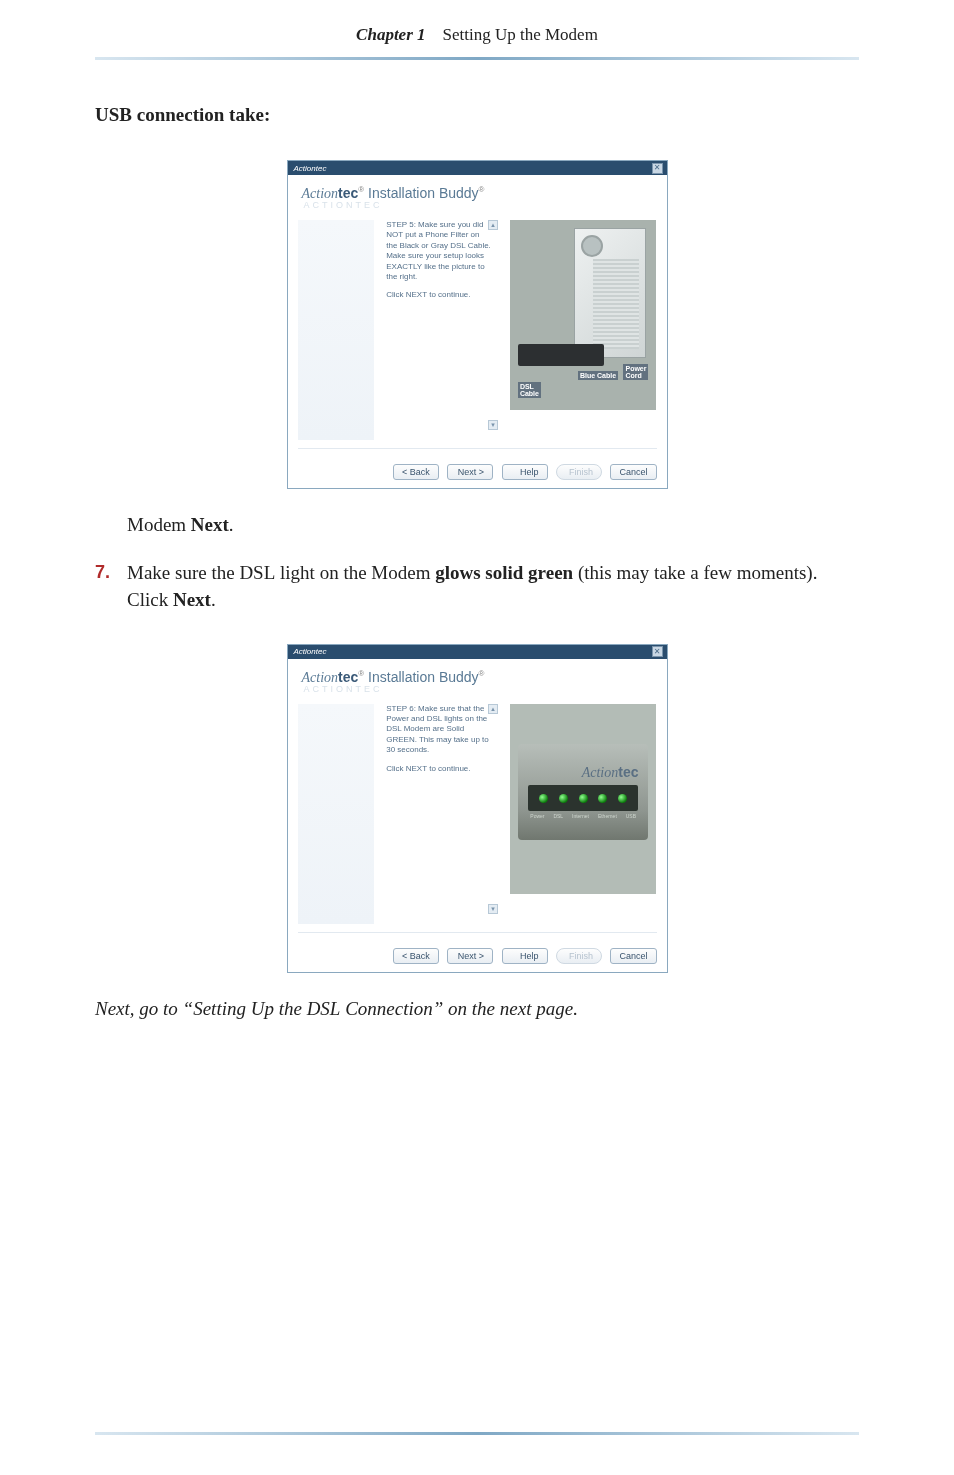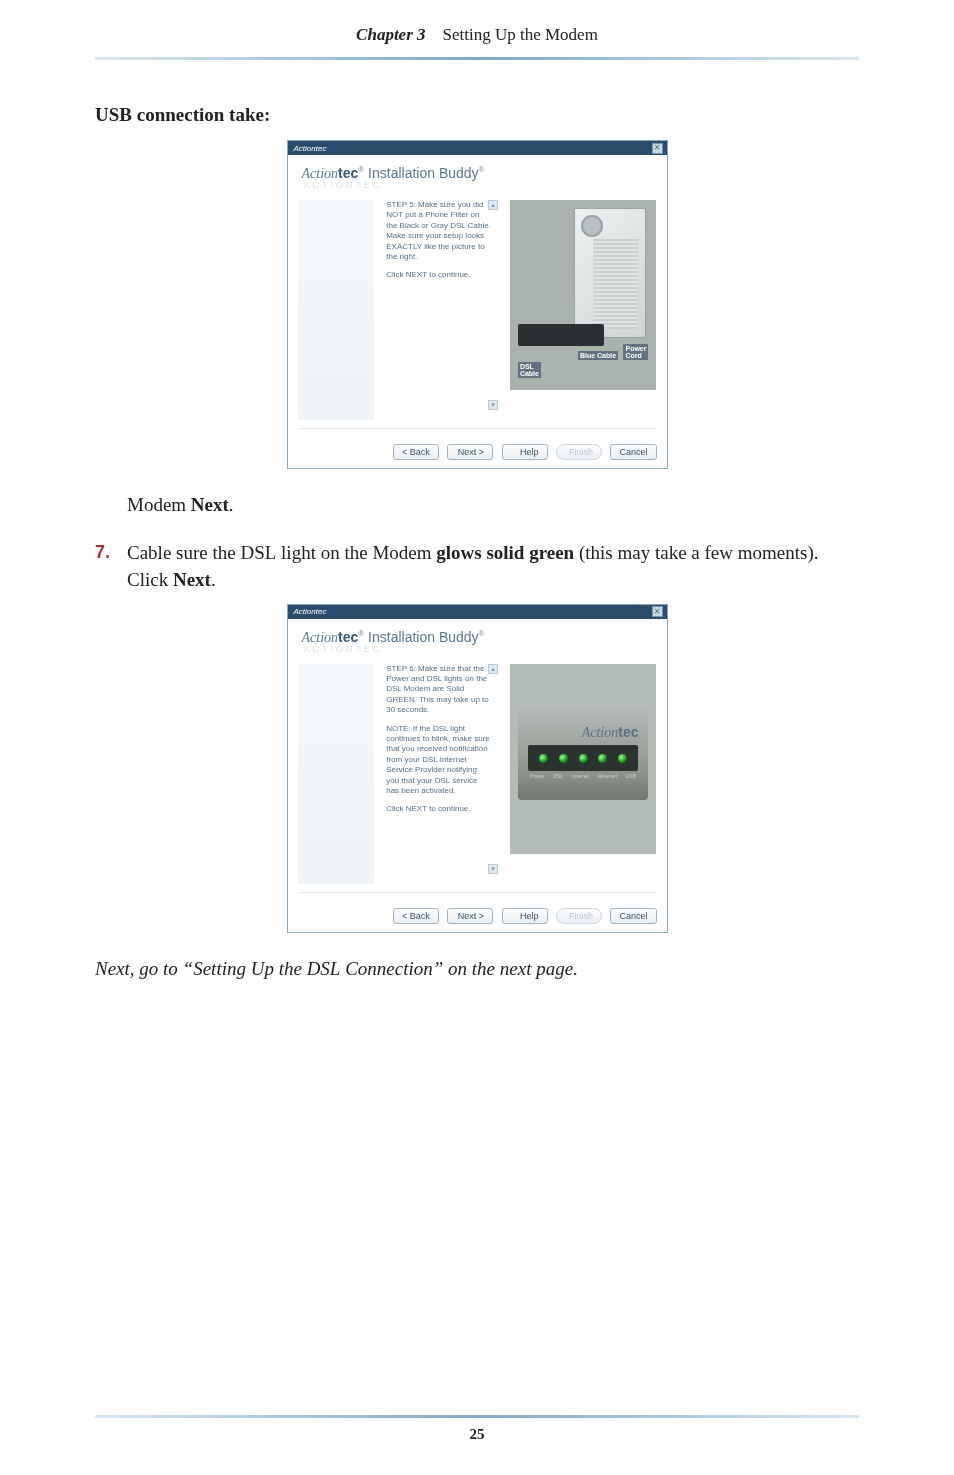--- a/index.html
+++ b/index.html
@@ -38,20 +38,21 @@
   
   .wizard-wrap { text-align: center; margin: 6px 0 22px 0; }
   .wizard {
     display: inline-block;
     width: 381px;
     border: 1px solid #8aa8bf;
     background: #fff;
     font-family: Arial, Helvetica, sans-serif;
     text-align: left;
     color: #444;
+    margin-top: 20px;
   }
   .wiz-titlebar {
     background: #2a4d6e;
     color: #fff;
     display: flex; align-items: center; justify-content: space-between;
     padding: 0 4px 0 6px;
     height: 14px;
   }
   .wiz-titlebar .brand { font-style: italic; font-size: 8px; }
   .wiz-close {
@@ -172,21 +173,21 @@
     left: 95px; right: 95px; bottom: 32px;
     text-align: center;
   }
   .page-footer .hr-gradient { margin-bottom: 8px; }
   .page-num { font-weight: bold; font-size: 15px; }
 </style>
 </head>
 <body>
 
 <div class="chapter-header">
-  <span class="chap">Chapter 3</span>
+  <span class="chap">Chapter 1</span>
   <span>&nbsp;&nbsp;</span>
   <span class="title">Setting Up the Modem</span>
 </div>
 <div class="hr-gradient"></div>
 
 <div class="section-heading">USB connection take:</div>
 
 <div class="wizard-wrap">
   <div class="wizard">
     <div class="wiz-titlebar">
@@ -228,40 +229,39 @@
   </div>
 </div>
 
 <p class="body-text indented">
   <span>Modem </span><b>Next</b><span>.</span>
 </p>
 
 <div class="list-row body-text">
   <div class="list-num">7.</div>
   <div>
-    <span>Cable sure the </span><span class="sc">DSL</span><span> light on the Modem </span><b>glows solid green</b><span> (this may take a few moments). Click </span><b>Next</b><span>.</span>
+    <span>Make sure the </span><span class="sc">DSL</span><span> light on the Modem </span><b>glows solid green</b><span> (this may take a few moments). Click </span><b>Next</b><span>.</span>
   </div>
 </div>
 
 <div class="wizard-wrap" style="margin-top:10px;">
   <div class="wizard">
     <div class="wiz-titlebar">
       <span class="brand">Actiontec</span>
       <span class="wiz-close">✕</span>
     </div>
     <div class="wiz-header">
       <span class="logo-i">Action</span><span class="logo-b">tec</span><span class="reg">®</span><span> Installation Buddy</span><span class="reg">®</span>
       <div class="wiz-shadow">ACTIONTEC</div>
     </div>
     <div class="wiz-body">
       <div class="wiz-sidebar"></div>
       <div class="wiz-textcol">
         <span class="scroll-up">▴</span>
         <p>STEP 6:  Make sure that the Power and DSL lights on the DSL Modem are Solid GREEN.  This may take up to 30 seconds.</p>
-        <p>NOTE:  If the DSL light continues to blink, make sure that you received notification from your DSL Internet Service Provider notifying you that your DSL service has been activated.</p>
         <p>Click NEXT to continue.</p>
         <span class="scroll-dn">▾</span>
       </div>
       <div class="wiz-image" style="background:#b3bcb6;">
         <div class="modem2">
           <div class="brand2"><span>Action</span><b>tec</b></div>
           <div class="ledbar">
             <span class="led"></span>
             <span class="led"></span>
             <span class="led"></span>
@@ -288,14 +288,13 @@
     </div>
   </div>
 </div>
 
 <p class="body-text" style="margin-top:14px;font-style:italic;">
   <span>Next, go to “Setting Up the </span><span class="sc">DSL</span><span> Connection” on the next page.</span>
 </p>
 
 <div class="page-footer">
   <div class="hr-gradient"></div>
-  <div class="page-num">25</div>
 </div>
 
 </body></html>

